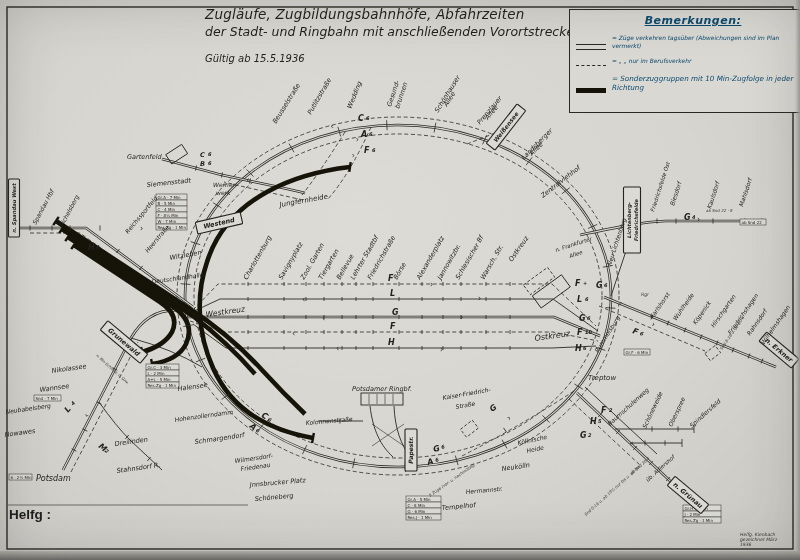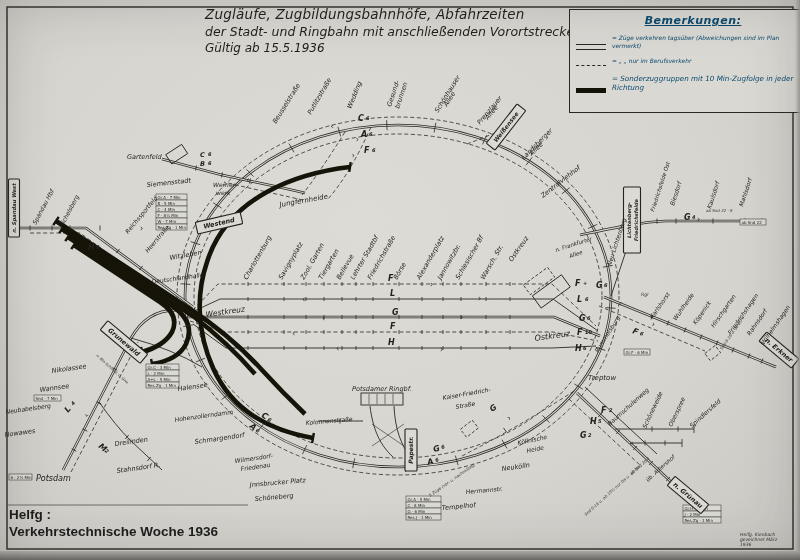--- a/index.html
+++ b/index.html
@@ -27,21 +27,21 @@
   .tbl-r{fill:#dadad4;stroke:#3a3730;stroke-width:.55}
   text.tblt{font-style:normal;fill:#2a2822;font-size:4px}
   .bx{fill:#dbdad4;stroke:#26241e;stroke-width:1.1}
   text.bxt{fill:#1f1d18;font-style:italic;text-anchor:middle;font-weight:600}
   .title-block{position:absolute;left:205px;top:6px;width:400px;text-align:left;color:#221f1a;font-style:italic}
   .t1{font-size:13.5px;letter-spacing:.2px}
   .t2{font-size:13.5px;margin-top:2px}
   .t2 .u2{display:inline-block;border-bottom:3px double #221f1a;padding-bottom:1px}
   .t2 .emph{font-weight:bold;font-size:15px}
   .t3{font-size:12.5px;margin-top:2px}
-  .t4{font-size:12px;margin-top:2px}
+  .t4{font-size:10px;margin-top:14px}
   .legend{position:absolute;left:569px;top:9px;width:248px;height:104px;border:1.3px solid #2a2822;background:#d9d8d3;box-sizing:border-box;color:#0c4a6e;font-style:italic}
   .legend-title{text-align:center;font-size:11px;font-weight:bold;text-decoration:underline;margin-top:4px;letter-spacing:.5px}
   .lrow{display:flex;align-items:flex-end;gap:6px;padding:0 6px;margin-top:8px}
   .lsym{width:30px;flex:0 0 30px}
   .sym-double{height:4px;border-top:1.1px solid #2a2822;border-bottom:1.1px solid #2a2822}
   .sym-dashed{height:0;border-top:1.4px dashed #2a2822}
   .sym-thick{height:4.5px;background:#141209}
   .ltext{font-size:5.9px;line-height:1.3}
   .lrow.third .ltext{font-size:7.2px}
   .watermark{position:absolute;left:9px;top:506px;font-family:"Liberation Sans",sans-serif;font-weight:700;font-size:13.5px;line-height:17px;color:#1d1d1d}
@@ -555,21 +555,20 @@
       <div class="ltext">= „ „ nur im Berufsverkehr</div>
     </div>
     <div class="lrow third">
       <div class="lsym sym-thick"></div>
       <div class="ltext">= Sonderzuggruppen mit 10 Min-Zugfolge in jeder Richtung</div>
     </div>
   </div>
 
   <div class="watermark">
     <div>Helfg :</div>
-    <div>Verkehrstechnische Woche 1936</div>
   </div>
 
   <div class="signature">
     <div>Helfg. Kienbach</div>
     <div>gezeichnet März</div>
     <div>1936</div>
   </div>
 
   <div class="edge-r"></div>
   <div class="edge-b"></div>

